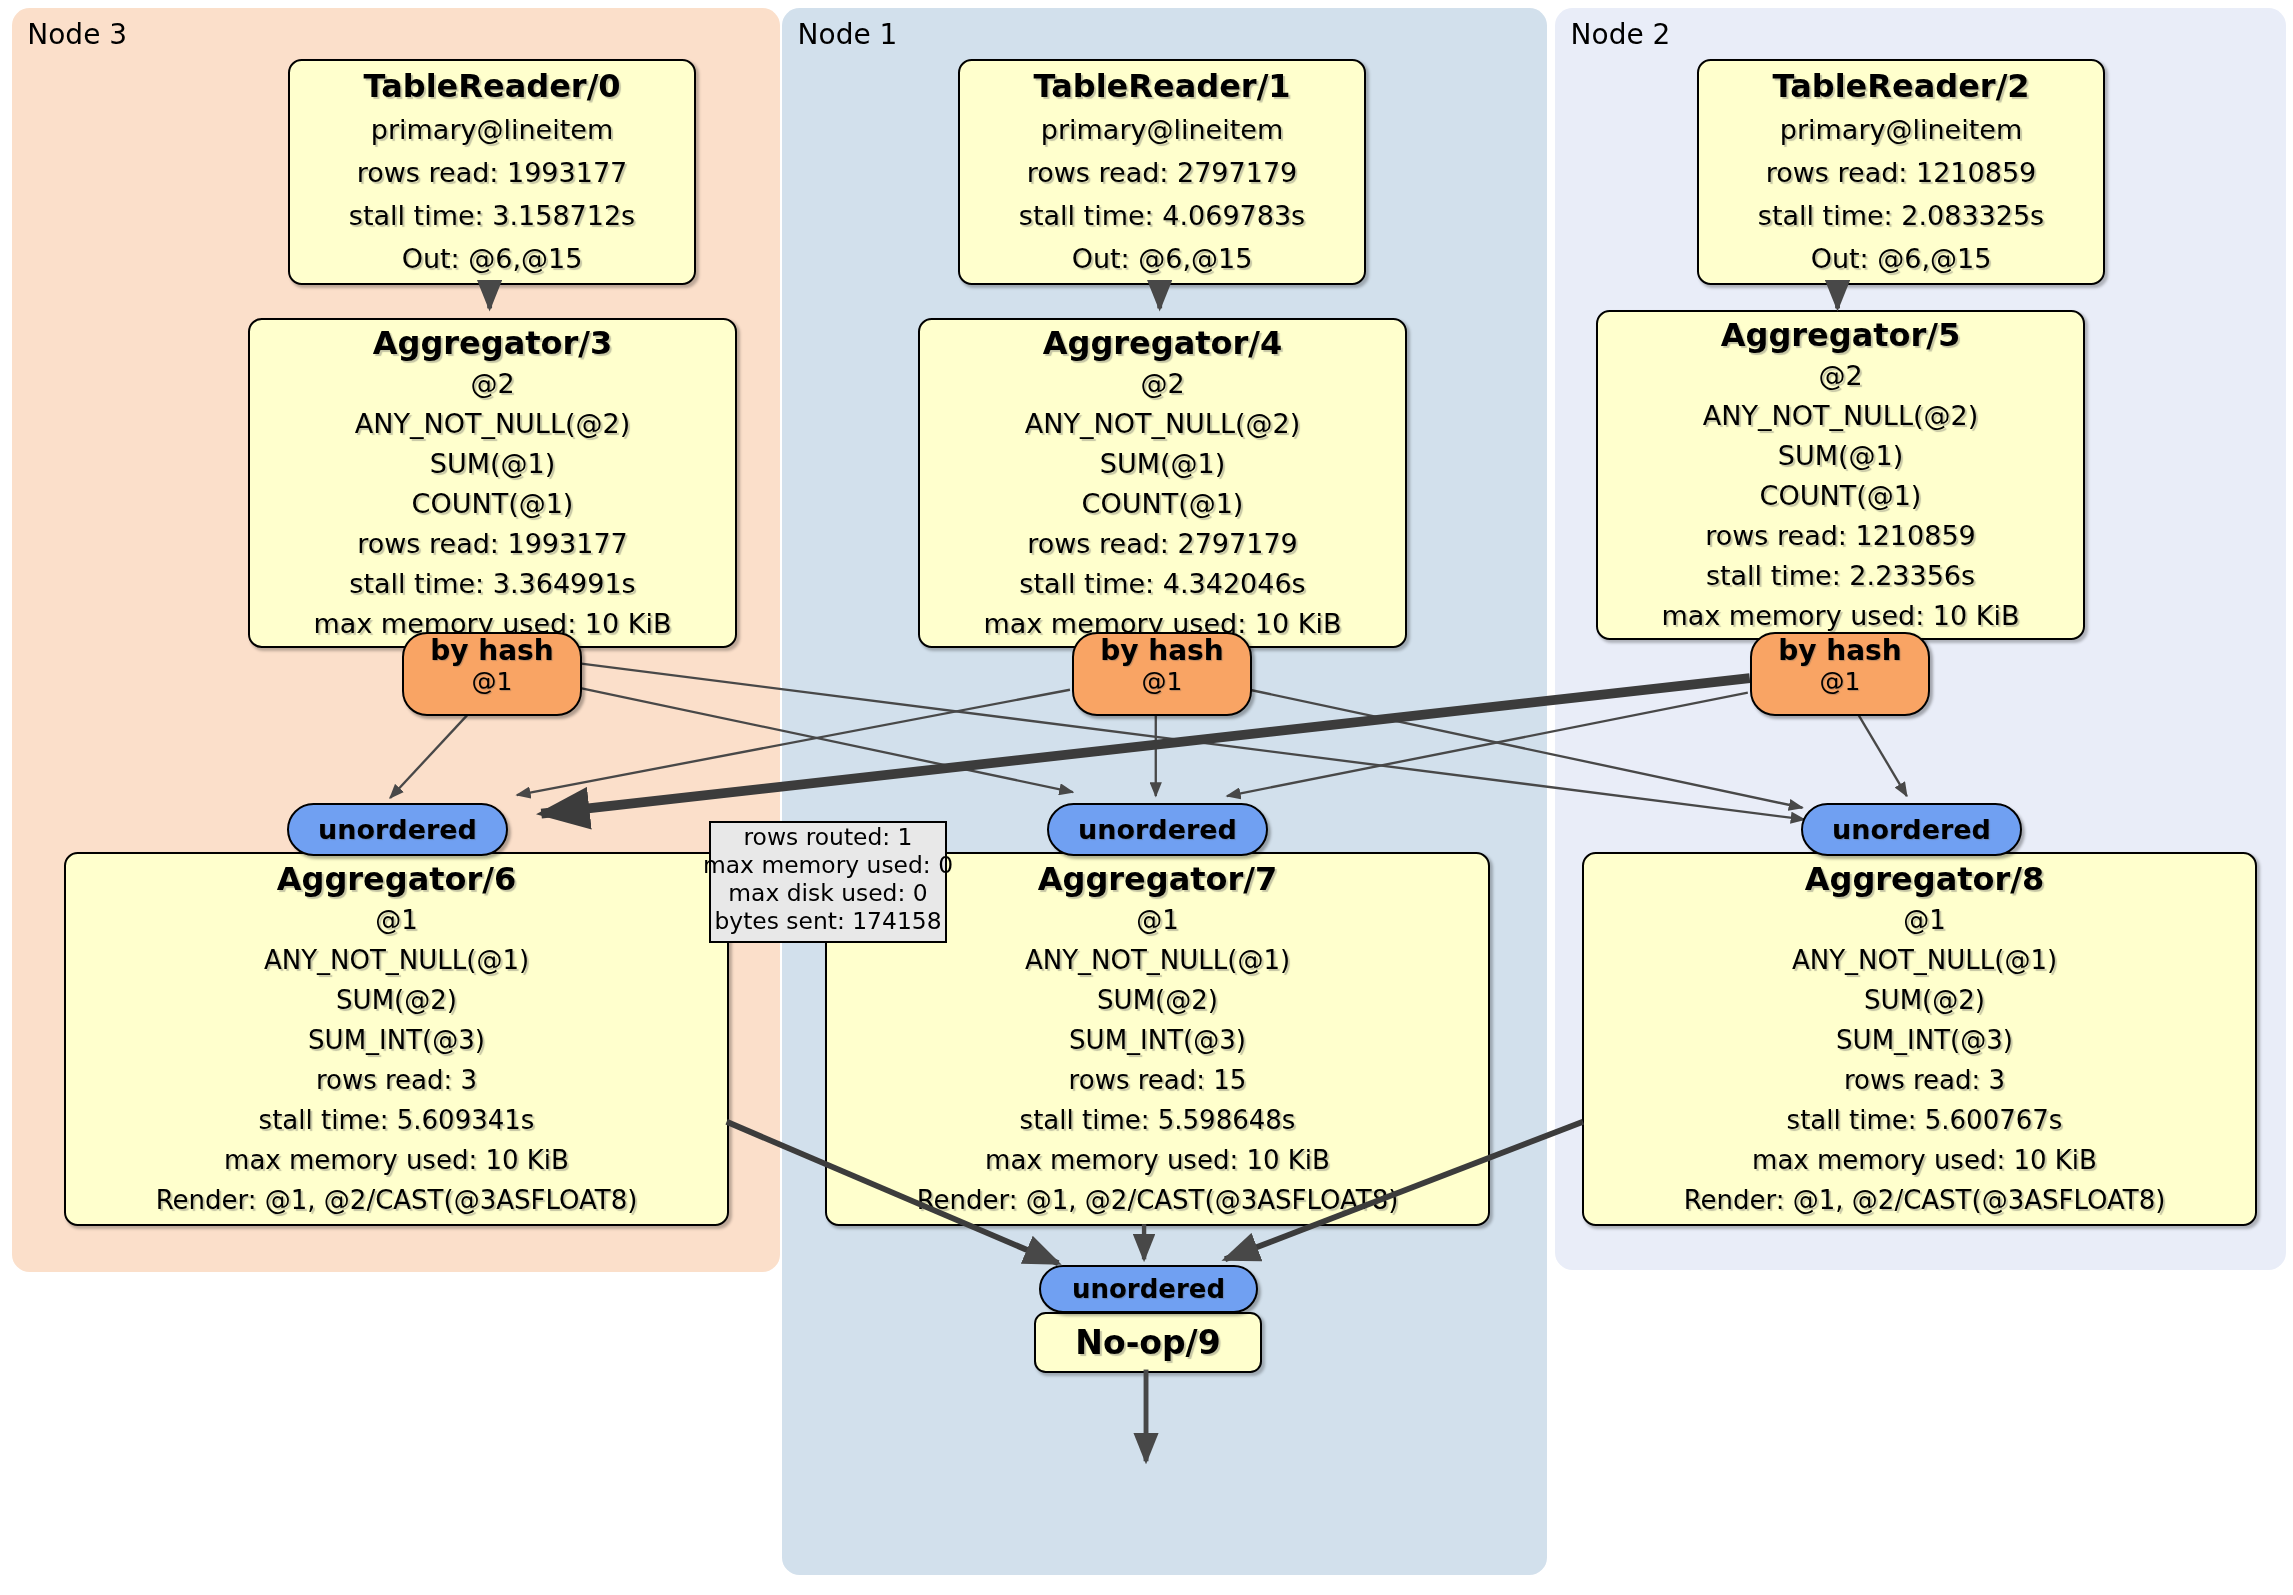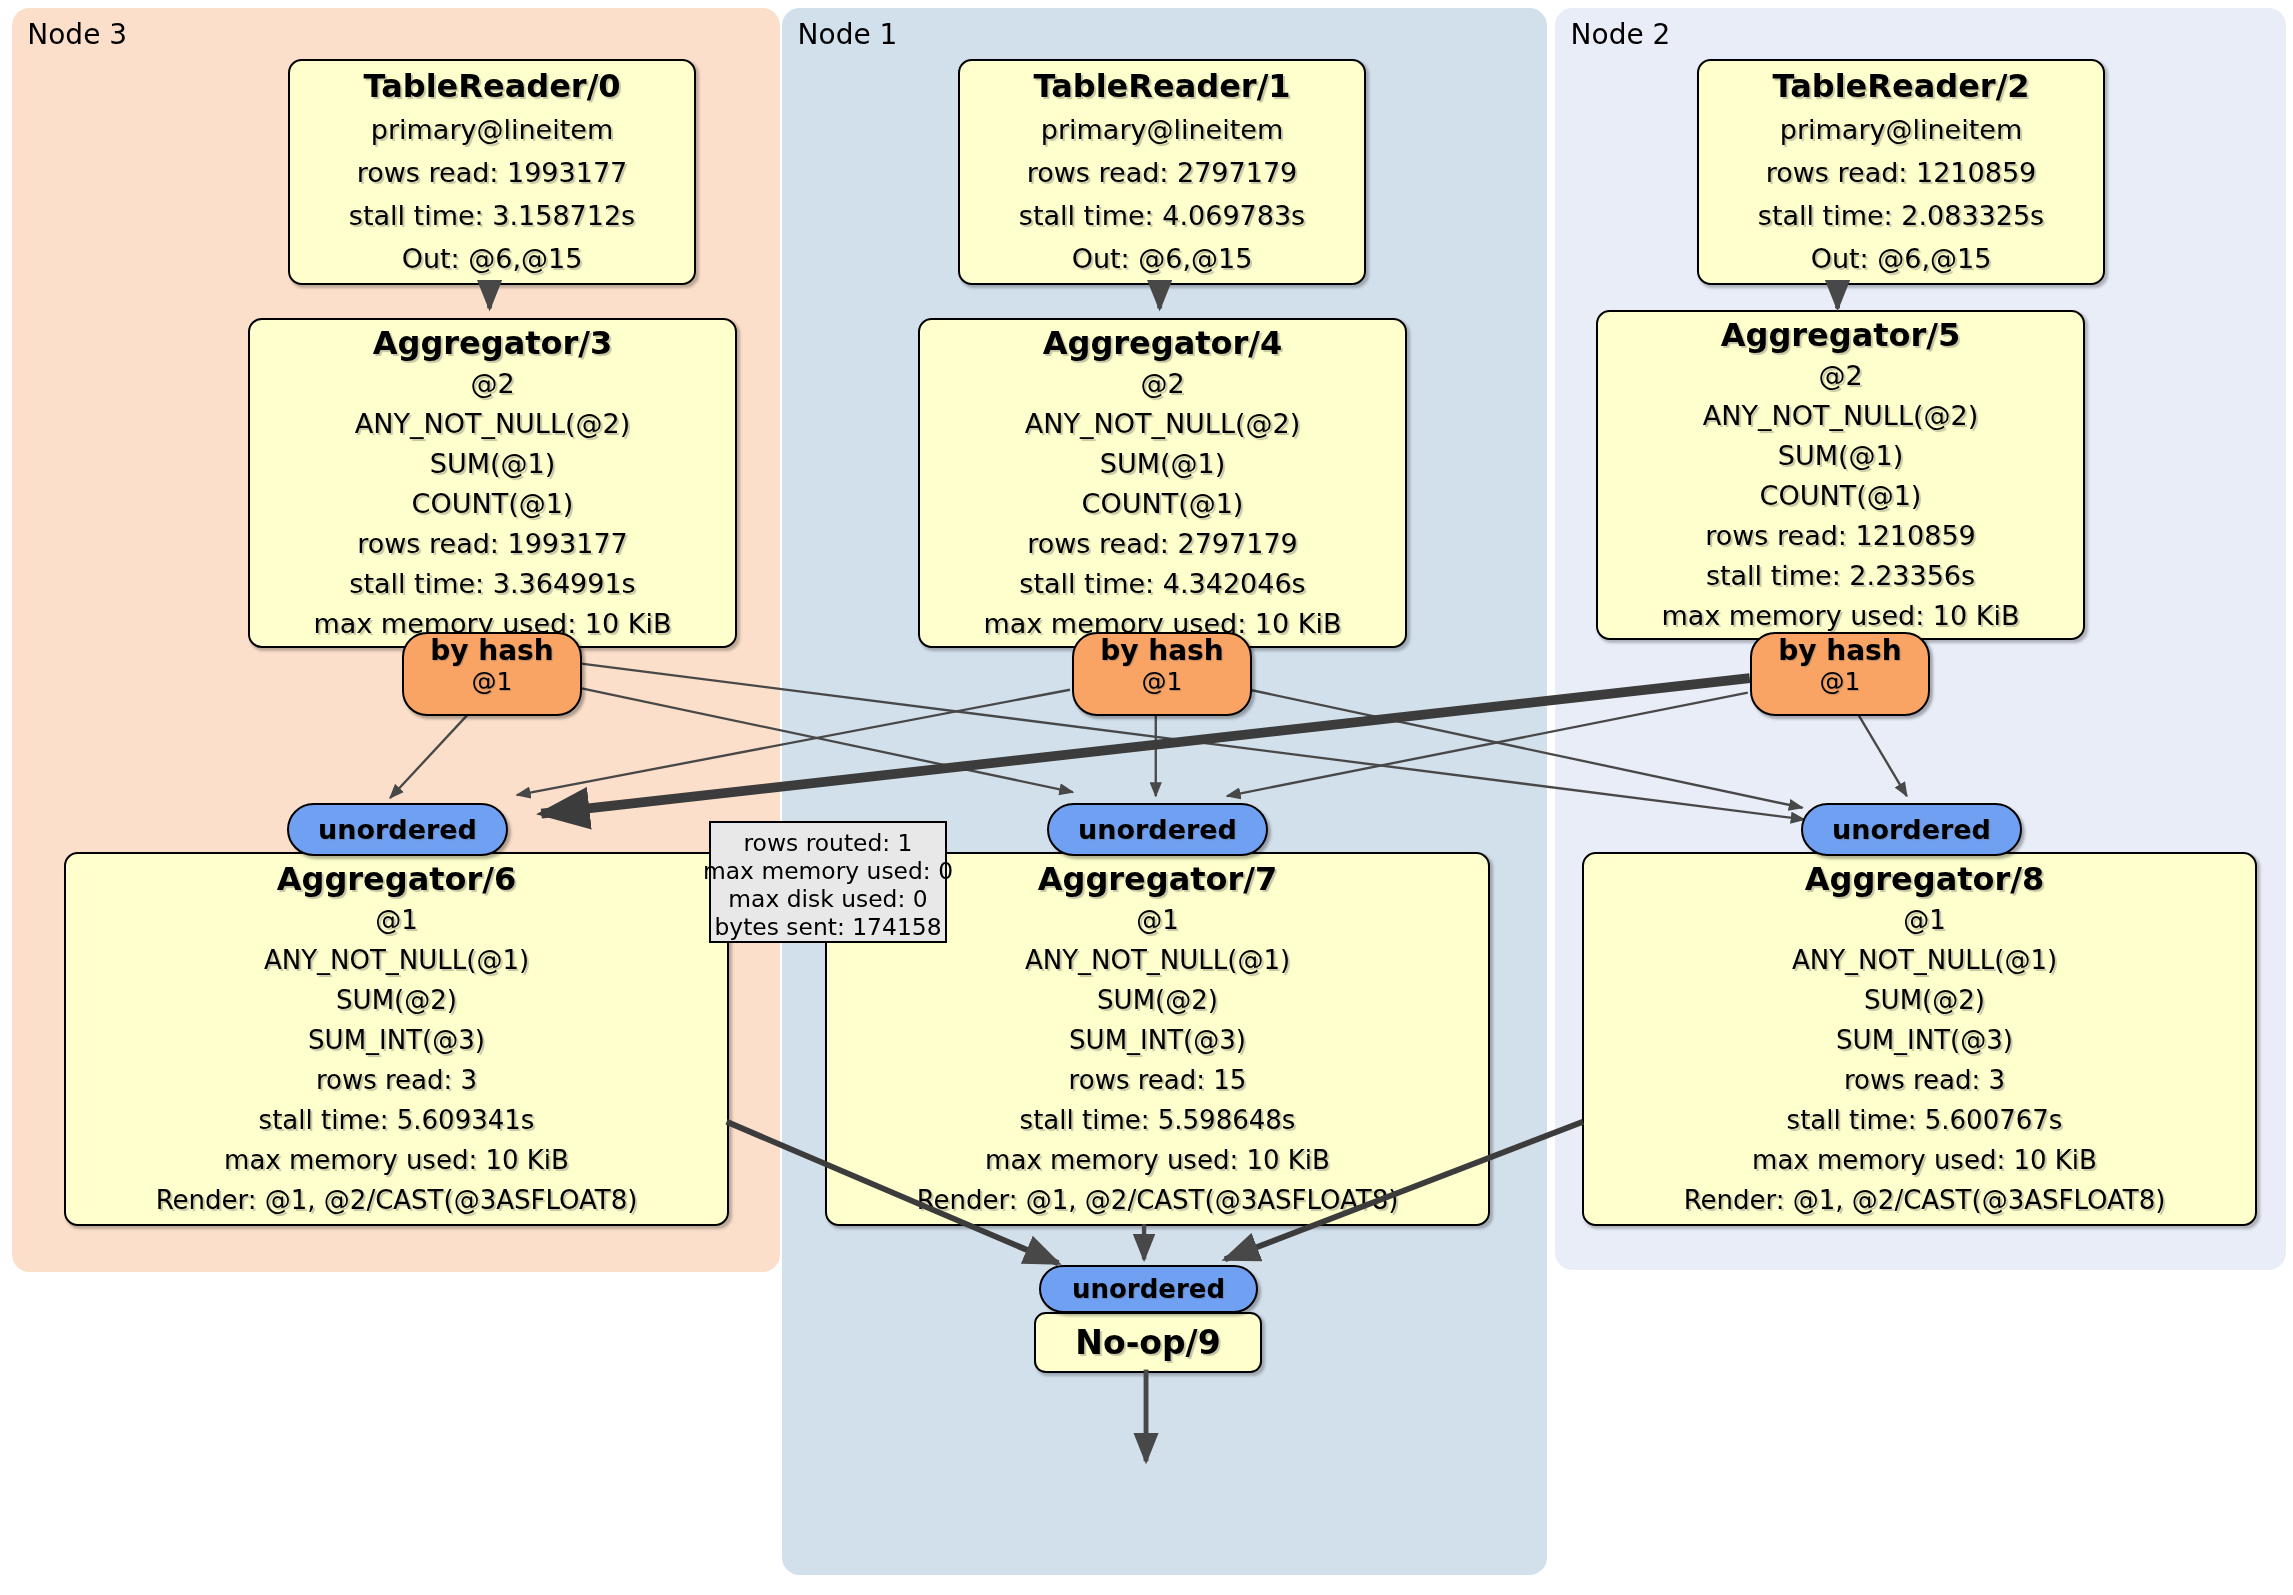--- a/index.html
+++ b/index.html
@@ -72,21 +72,21 @@
     text-shadow:1px 1px 1px rgba(90,90,90,0.35);
   }
   #stream-uo6 { left:287px; }
   #stream-uo7 { left:1047px; }
   #stream-uo8 { left:1801px; }
   #stream-uo9 { left:1039px; top:1265px; width:215px; height:44px; font-size:26px; }
 
   .tooltip {
     position:absolute; z-index:4; left:709px; top:821px; width:234px; height:118px;
     background:var(--tooltip_bg); border:2px solid #000;
-    display:flex; flex-direction:column; justify-content:flex-end; align-items:center;
+    display:flex; flex-direction:column; justify-content:flex-start; align-items:center;
     text-align:center;
   }
   .tooltip .tl { font-size:23.4px; line-height:28px; white-space:nowrap; }
 </style>
 </head>
 <body>
 
 <div class="canvas">
 
   <div class="panel" id="panel-node3">

